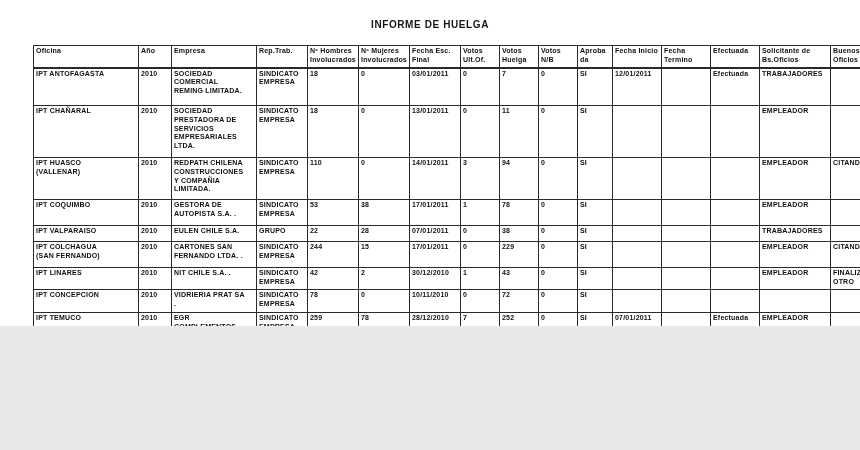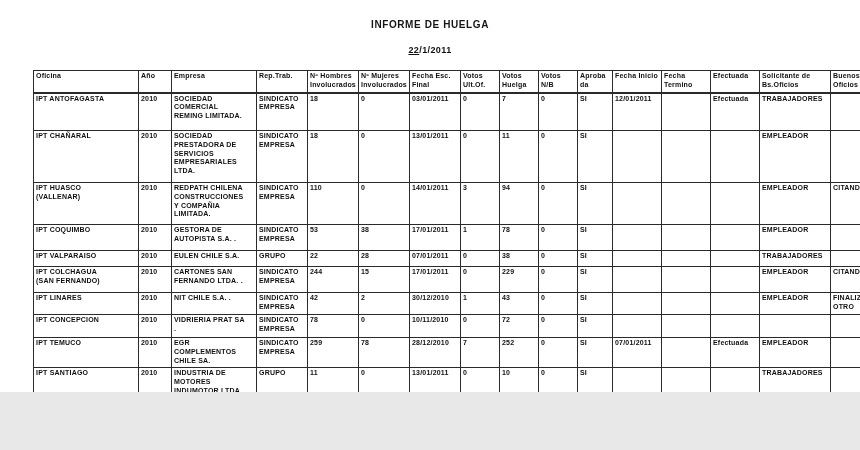--- a/index.html
+++ b/index.html
@@ -1,18 +1,18 @@
 <!DOCTYPE html>
 <html><head>
 <meta charset="utf-8">
 <style>
   html,body { margin:0; padding:0; background:#e8e8e8; }
   .page {
     position:relative;
-    width:860px; height:392px;
+    width:860px; height:326px;
     background:#ffffff;
     overflow:hidden;
     font-family:"Liberation Sans", sans-serif;
     color:#111111;
   }
   .report-title {
     padding-top:19px;
     text-align:center;
     font-size:10px;
     font-weight:bold;
@@ -47,21 +47,20 @@
     word-wrap:break-word;
     color:#101010;
   }
   table.report thead th { border-bottom:2px solid #2a2a2a; }
 </style>
 </head>
 <body>
 
 <div class="page">
   <div class="report-title">INFORME DE HUELGA</div>
-  <div class="report-date"><span class="u">22</span><span class="r">/1/2011</span></div>
   <table class="report">
     <thead>
         <tr style="height: 22px;">
           <th style="width: 100px;">Oficina</th>
           <th style="width: 28px;">Año</th>
           <th style="width: 80px;">Empresa</th>
           <th style="width: 46px;">Rep.Trab.</th>
           <th style="width: 46px;">Nº Hombres
 Involucrados</th>
           <th style="width: 46px;">Nº Mujeres

